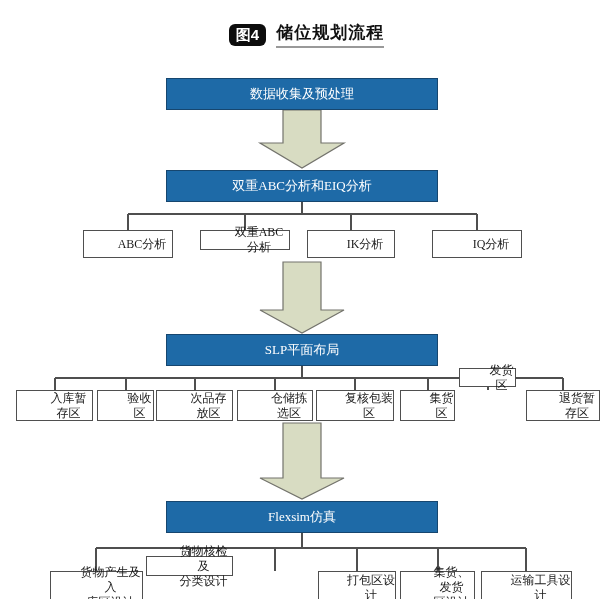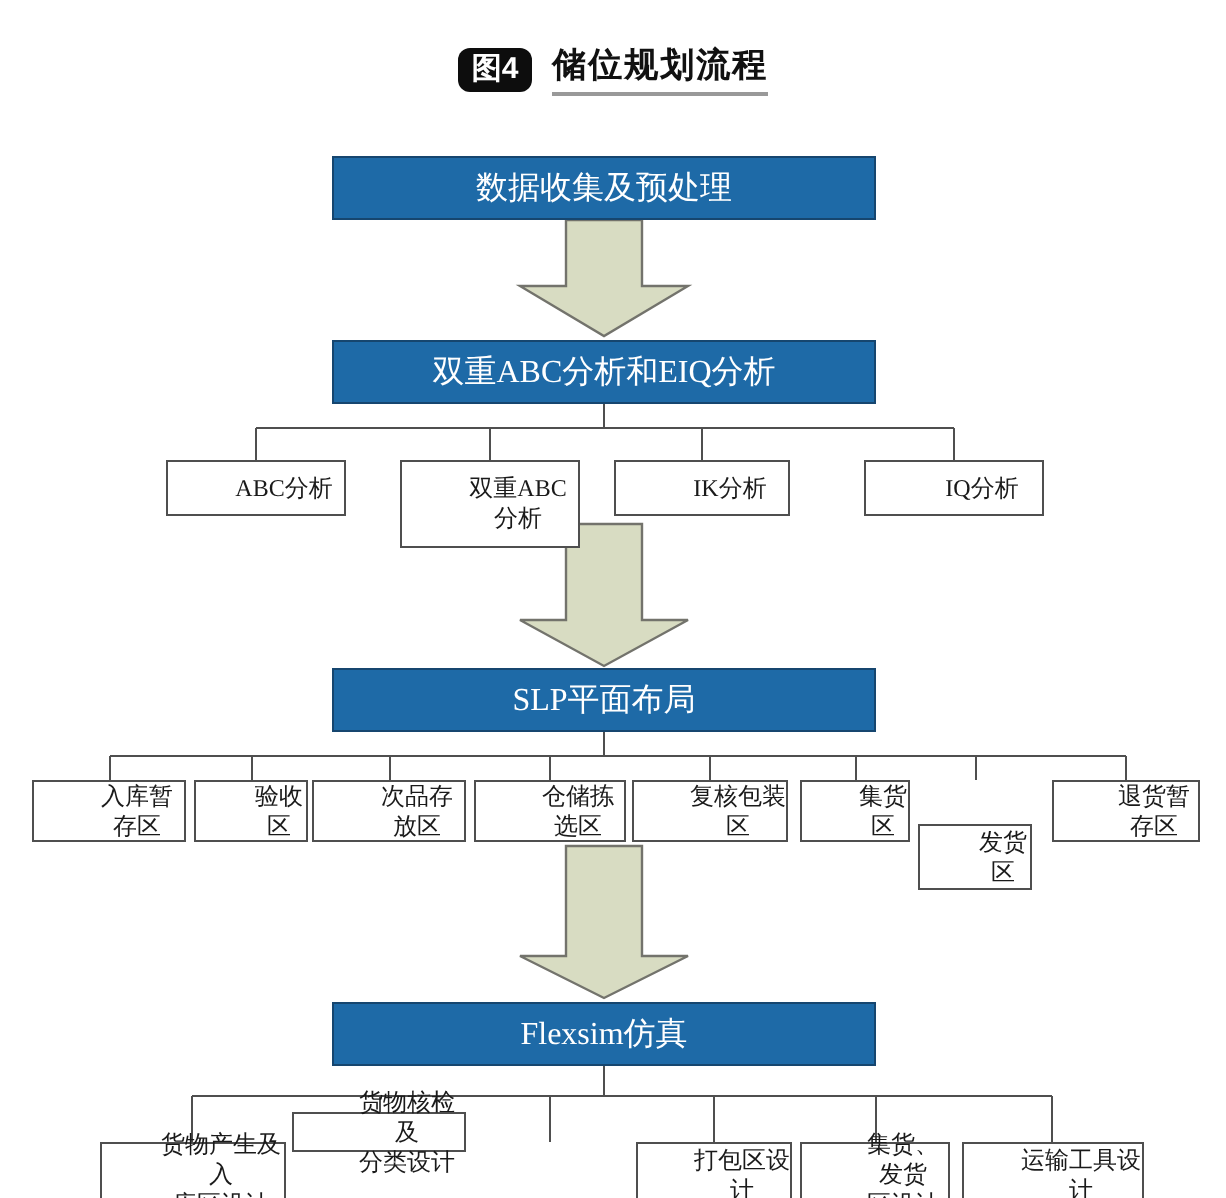--- a/index.html
+++ b/index.html
@@ -41,21 +41,21 @@
   }
   .stage {
     position: absolute;
     left: 166px;
     width: 272px;
     height: 32px;
     background: #1e6aa7;
     border: 1.5px solid #16466f;
     box-sizing: border-box;
     color: #ffffff;
-    font-size: 16px;
+    font-size: 13px;
     display: flex;
     align-items: center;
     justify-content: center;
     text-align: center;
     z-index: 2;
   }
   .node {
     position: absolute;
     background: #ffffff;
     border: 1px solid #4f4f4f;
@@ -111,31 +111,31 @@
     <polygon class="bigarrow" points="283,246 321,246 321,294 344,294 302,317 260,294 283,294" fill="#d8dcc2"></polygon>
     <polygon class="bigarrow" points="283,407 321,407 321,462 344,462 302,483 260,462 283,462" fill="#d8dcc2"></polygon>
   </svg>
 
   <div class="stage" style="top:62px">数据收集及预处理</div>
   <div class="stage" style="top:154px">双重ABC分析和EIQ分析</div>
   <div class="stage" style="top:318px">SLP平面布局</div>
   <div class="stage" style="top:485px">Flexsim仿真</div>
 
   <div class="node" style="top:214px;left:83px;width:90px;height:28px">ABC分析</div>
-  <div class="node" style="top:214px;left:200px;width:90px;height:44px">双重ABC分析</div>
+  <div class="node" style="top:214px;left:200px;width:90px;height:20px">双重ABC分析</div>
   <div class="node" style="top:214px;left:307px;width:88px;height:28px">IK分析</div>
   <div class="node" style="top:214px;left:432px;width:90px;height:28px">IQ分析</div>
 
   <div class="node" style="top:374px;left:16px;width:77px;height:31px">入库暂存区</div>
   <div class="node" style="top:374px;left:97px;width:57px;height:31px">验收区</div>
   <div class="node" style="top:374px;left:156px;width:77px;height:31px">次品存放区</div>
   <div class="node" style="top:374px;left:237px;width:76px;height:31px">仓储拣选区</div>
   <div class="node" style="top:374px;left:316px;width:78px;height:31px">复核包装区</div>
   <div class="node" style="top:374px;left:400px;width:55px;height:31px">集货区</div>
-  <div class="node" style="top:396px;left:459px;width:57px;height:33px">发货区</div>
+  <div class="node" style="top:352px;left:459px;width:57px;height:19px">发货区</div>
   <div class="node" style="top:374px;left:526px;width:74px;height:31px">退货暂存区</div>
 
   <div class="node" style="top:555px;left:50px;width:93px;height:33px">货物产生及入
 库区设计</div>
   <div class="node" style="top:540px;left:146px;width:87px;height:20px">货物核检及
 分类设计</div>
   <div class="node" style="top:555px;left:318px;width:78px;height:33px">打包区设计</div>
   <div class="node" style="top:555px;left:481px;width:91px;height:33px">运输工具设计</div>
   <div class="node" style="top:555px;left:400px;width:75px;height:33px">集货、发货
 区设计</div>

